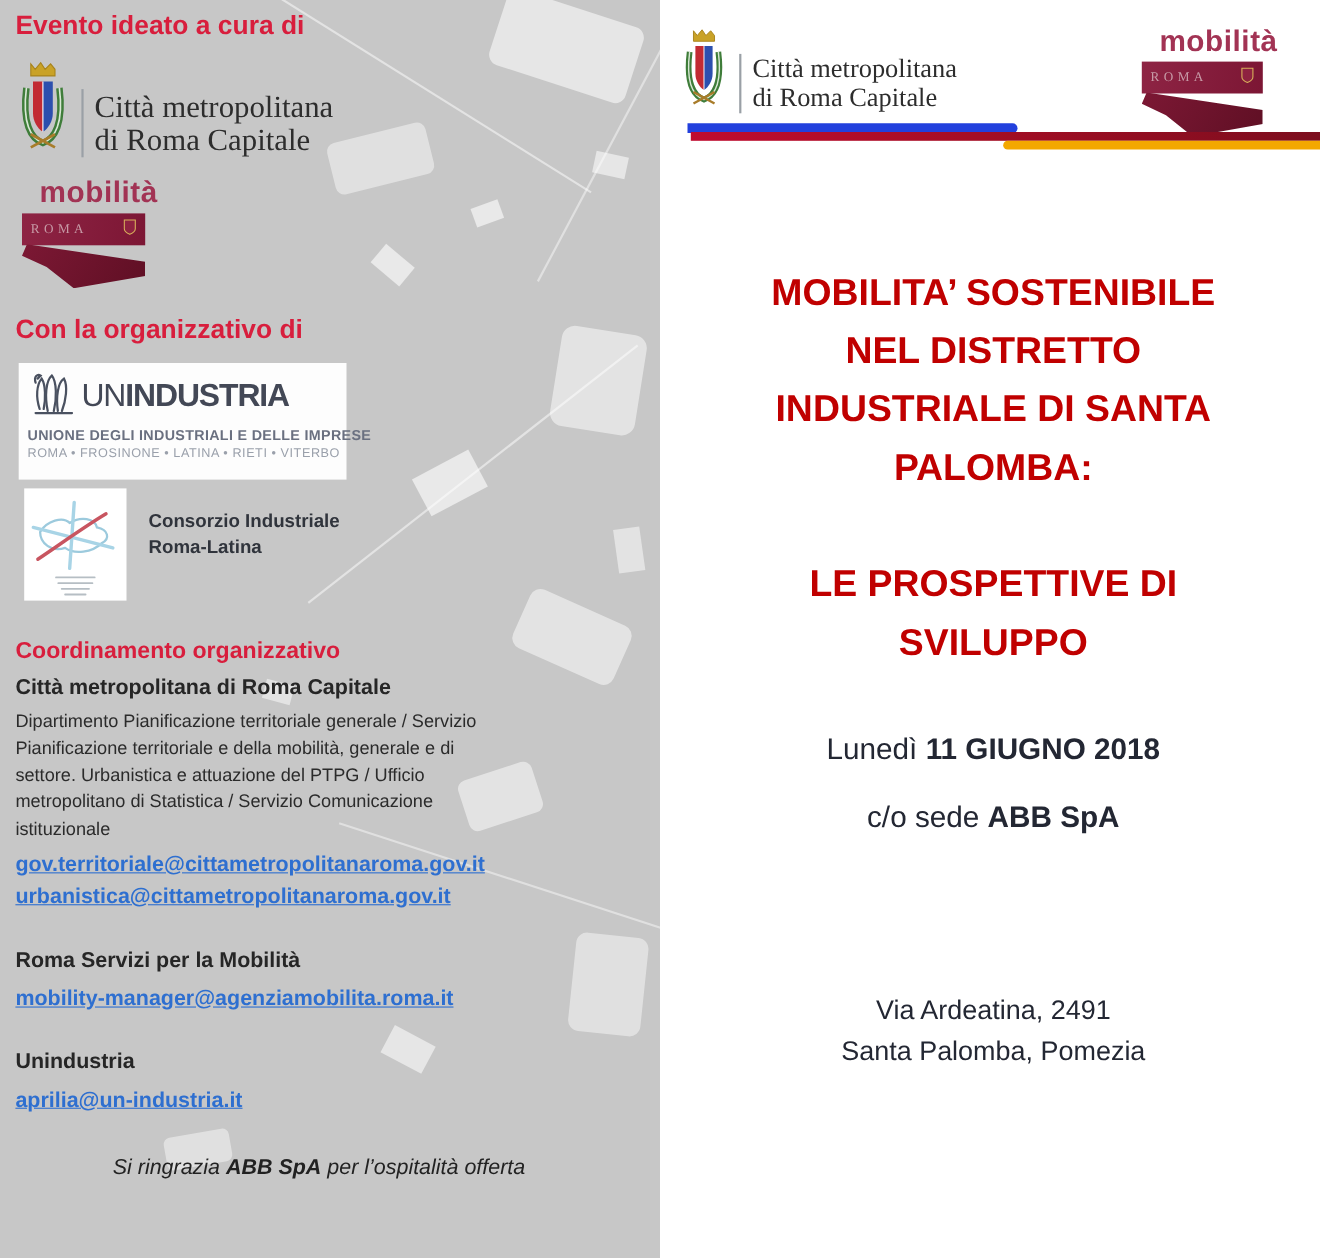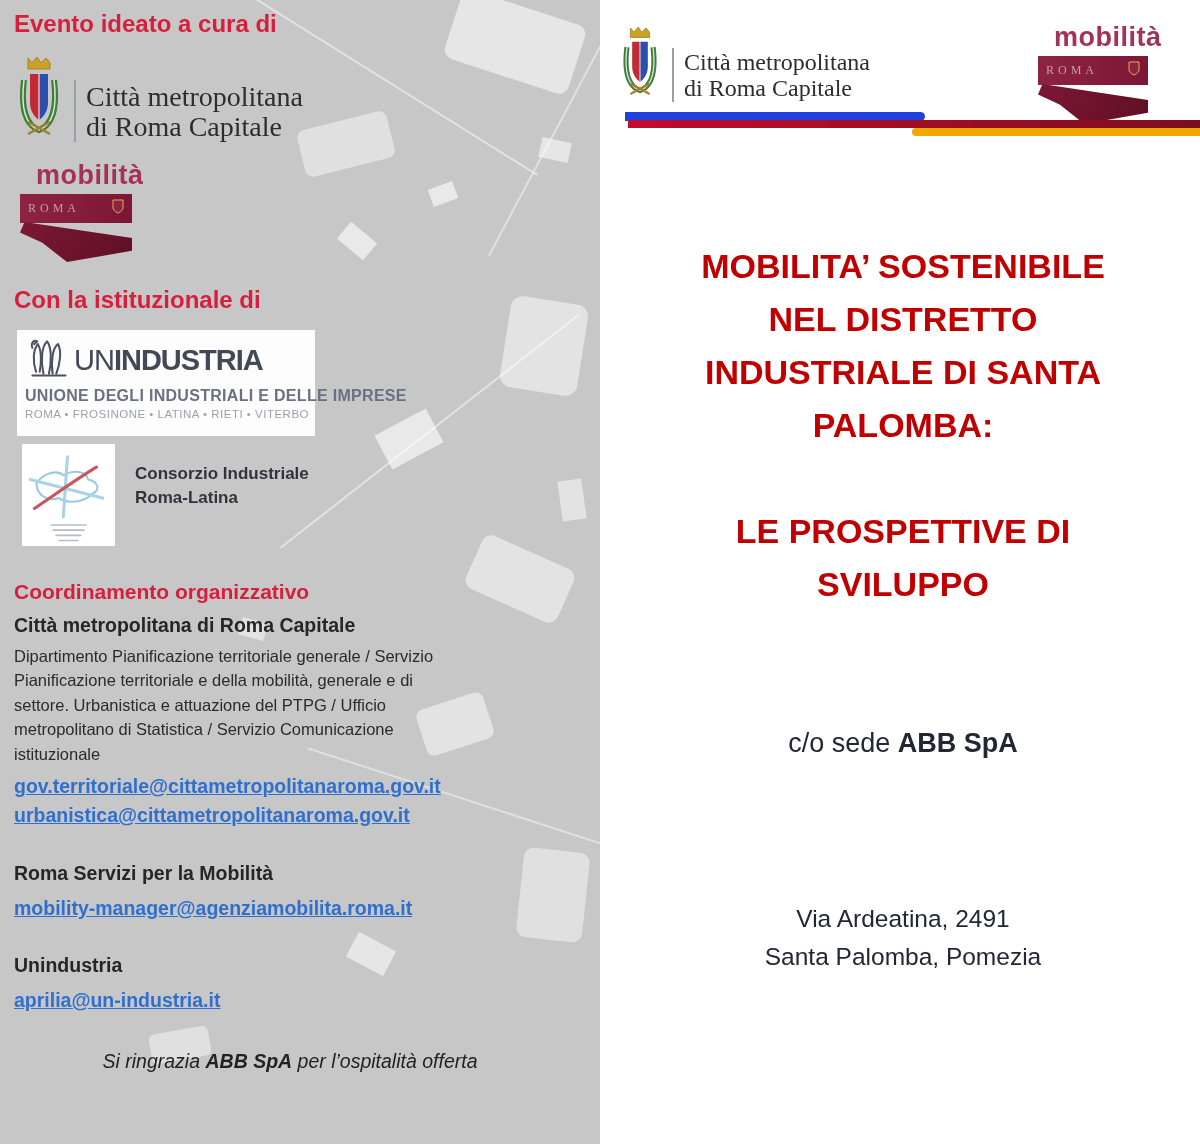--- a/index.html
+++ b/index.html
@@ -33,21 +33,21 @@
   .mob-tail { height:40px; margin-top:-1px;
               background:linear-gradient(120deg,#7c1834,#5f0f24);
               clip-path:polygon(4% 0,100% 40%,100% 72%,42% 100%,20% 52%,0 26%); }
 
   .unind { position:absolute; left:17px; top:330px; width:298px; height:106px;
            background:#fdfdfd; padding:5px 8px; box-sizing:border-box; }
   .unind-top { display:flex; align-items:center; gap:3px; }
   .unind-name { font-size:29px; color:#434856; letter-spacing:-1px; white-space:nowrap; }
   .unind-name .light { font-weight:normal; }
   .unind-name b { font-weight:bold; }
-  .unind-sub1 { margin-top:2px; font-size:16px; font-weight:bold; letter-spacing:.3px; color:#6a7080; white-space:nowrap; }
+  .unind-sub1 { margin-top:2px; font-size:13px; font-weight:bold; letter-spacing:.3px; color:#6a7080; white-space:nowrap; }
   .unind-sub2 { margin-top:3px; font-size:11.5px; letter-spacing:.5px; color:#9aa0ab; white-space:nowrap; }
 
   .cons-box { position:absolute; left:22px; top:444px; width:93px; height:102px; background:#ffffff; }
   .cons-text { position:absolute; left:135px; top:462px; font-size:17px; font-weight:bold;
                color:#30343c; line-height:24px; }
 
   .org-name { position:absolute; left:14px; color:#262626; font-weight:bold; font-size:19.5px; white-space:nowrap; }
   .org-desc { position:absolute; left:14px; top:644px; font-size:16.5px; line-height:24.4px; color:#2b2b2b; }
   .email-block { position:absolute; left:14px; }
   .email { display:block; color:#2e6fd0; font-weight:bold; font-size:19.5px;
@@ -139,21 +139,21 @@
         <span class="mob-roma">ROMA</span>
         <span>
           <svg width="12" height="15" viewBox="0 0 12 15">
               <path d="M1 1 h10 v8 c0 3 -5 5 -5 5 s-5 -2 -5 -5 z" fill="#8e2240" stroke="#d8b05a" stroke-width="1"></path>
             </svg>
         </span>
       </div>
       <div class="mob-tail"></div>
     </div>
 
-    <div class="red-heading h-collab">Con la istituzionale di</div>
+    <div class="red-heading h-collab">Con la organizzativo di</div>
 
     <div class="unind">
       <div class="unind-top">
         <span>
           <svg width="46" height="46" viewBox="0 0 50 50">
             <g fill="none" stroke="#4a5160" stroke-width="2.2" stroke-linecap="round">
               <path d="M8 14 C6 8 10 5 13 7 l-3 3"></path>
               <path d="M12 40 C8 28 9 16 14 10 C18 16 18 30 16 40"></path>
               <path d="M20 42 C17 28 18 12 24 7 C29 13 29 30 26 42"></path>
               <path d="M30 42 C28 28 30 14 36 10 C40 17 38 32 34 42"></path>
@@ -258,20 +258,21 @@
       <div>MOBILITA’ SOSTENIBILE</div>
       <div>NEL DISTRETTO</div>
       <div>INDUSTRIALE DI SANTA</div>
       <div>PALOMBA:</div>
     </div>
     <div class="subtitle-block">
       <div>LE PROSPETTIVE DI</div>
       <div>SVILUPPO</div>
     </div>
 
+    <div class="date-line"><span>Lunedì </span><b>11 GIUGNO 2018</b></div>
     <div class="venue-line"><span>c/o sede </span><b>ABB SpA</b></div>
 
     <div class="address">
       <div>Via Ardeatina, 2491</div>
       <div>Santa Palomba, Pomezia</div>
     </div>
   </div>
 </div>
 
 </body></html>

